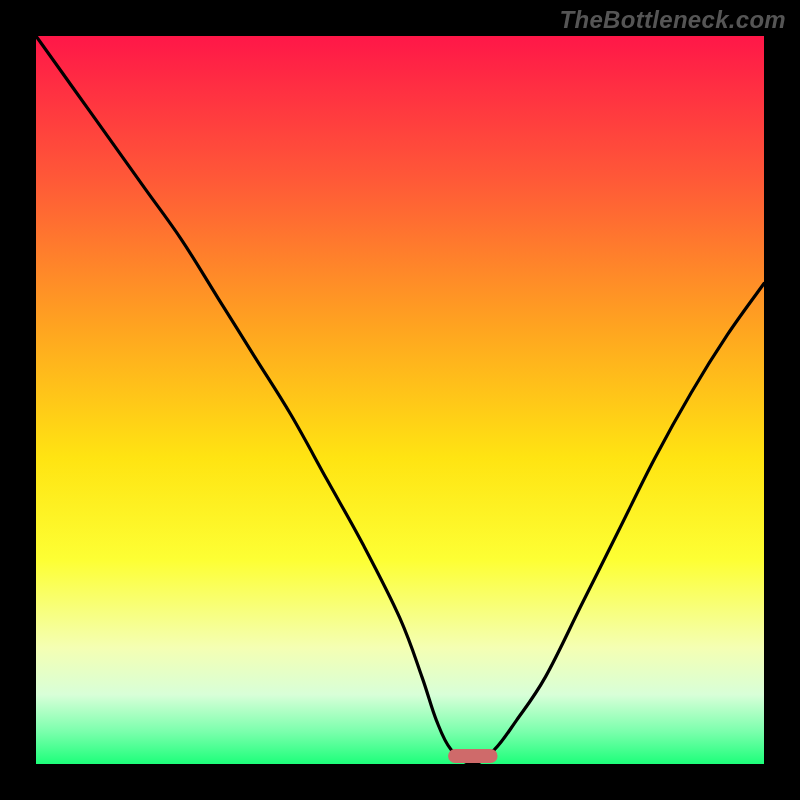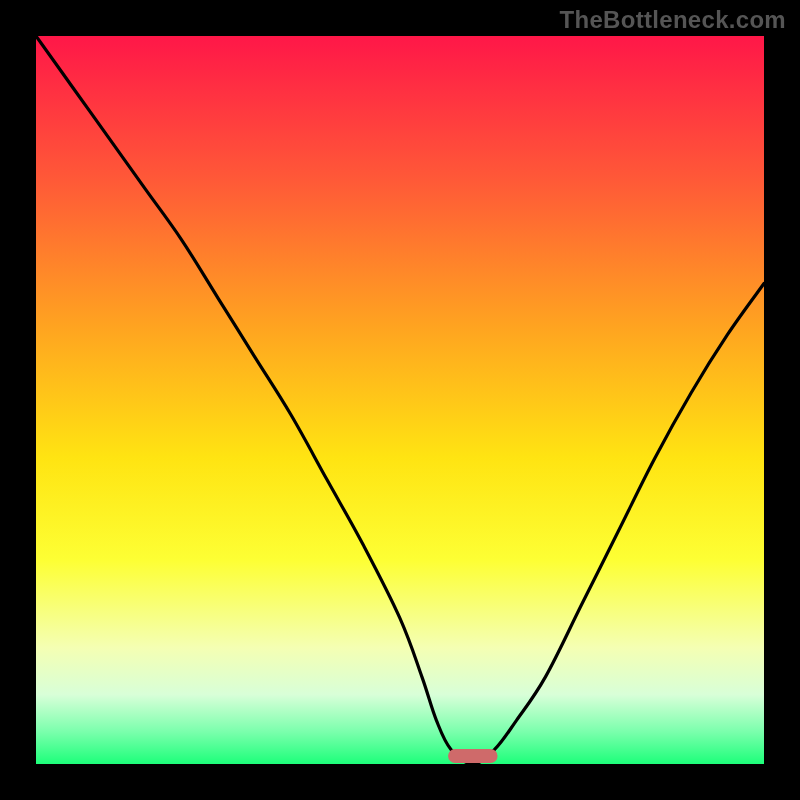--- a/index.html
+++ b/index.html
@@ -9,20 +9,21 @@
     height: 800px;
     background: #000000;
     overflow: hidden;
     font-family: Arial, Helvetica, sans-serif;
   }
   .frame {
     position: relative;
     width: 800px;
     height: 604px;
     background: #000000;
+    font-style: italic;
   }
   .watermark {
     position: absolute;
     top: 6px;
     right: 14px;
     color: #555555;
     font-size: 24px;
     font-weight: 600;
     letter-spacing: 0.3px;
     z-index: 10;

